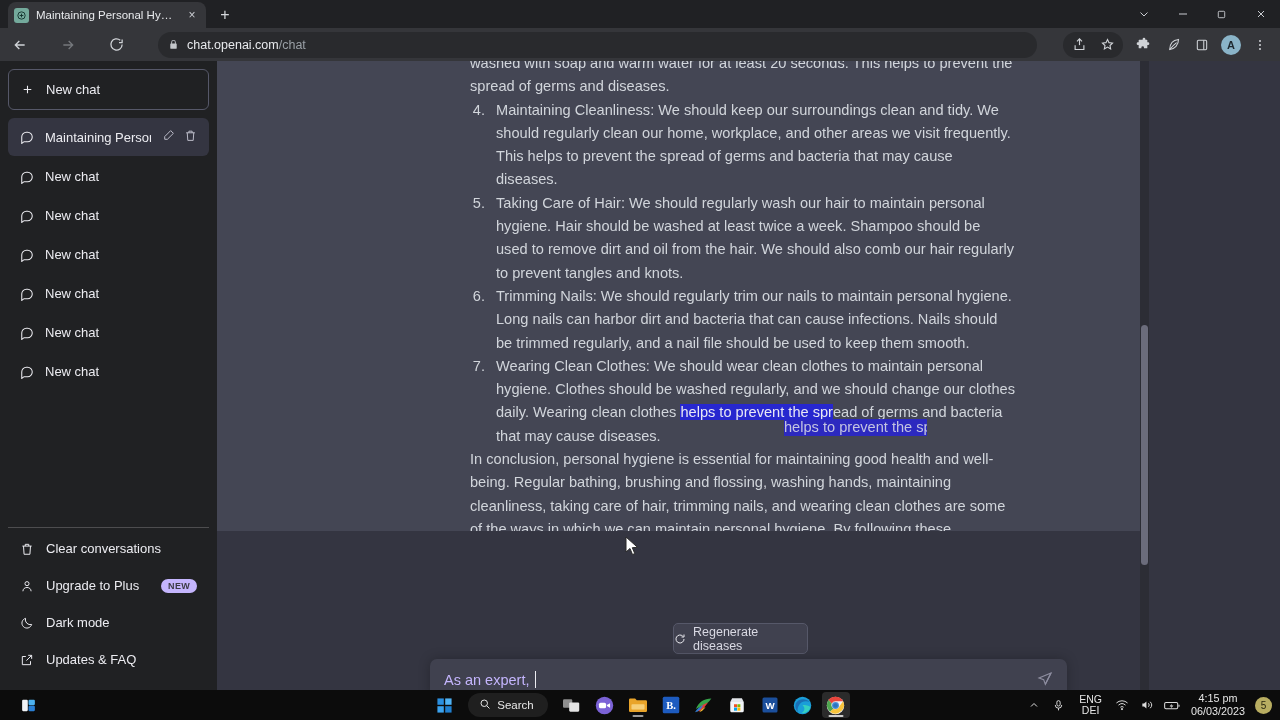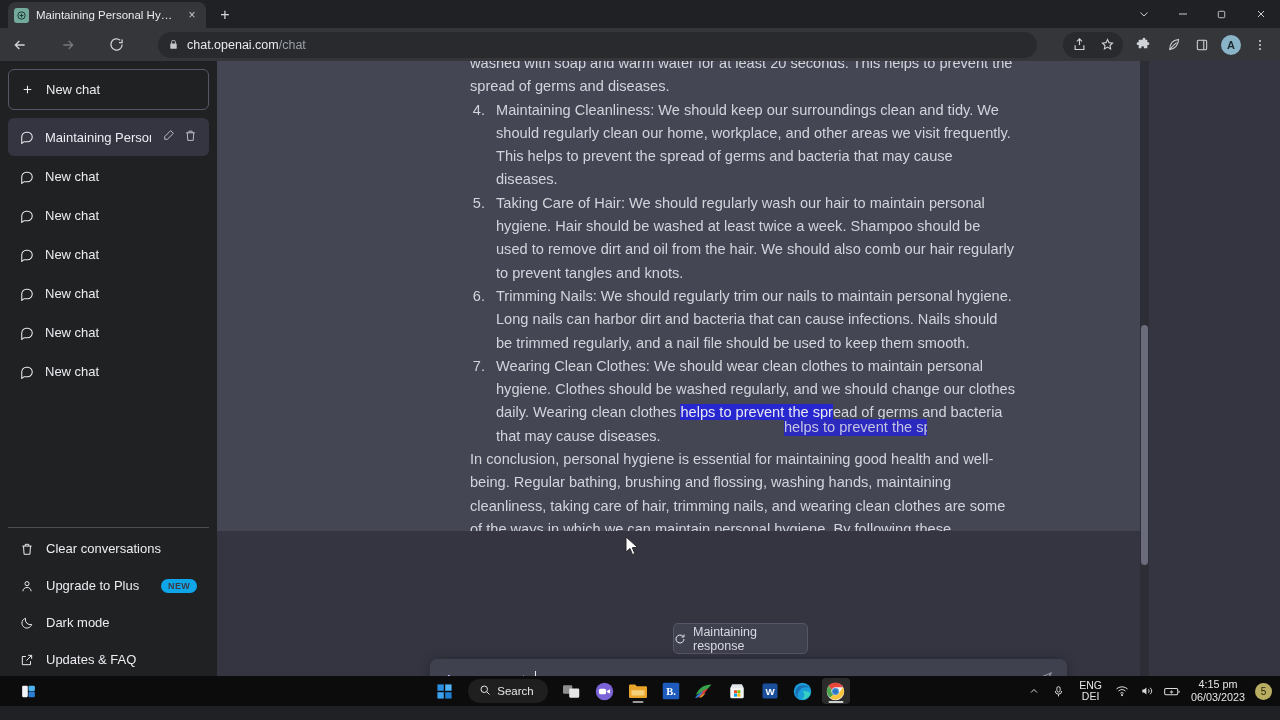--- a/index.html
+++ b/index.html
@@ -100,21 +100,21 @@
   }
   .chatitem .acts { display: flex; gap: 9px; flex: 0 0 auto; color: #c5c5d2; }
   .sb-divider { border-top: 1px solid #4d4d4f; margin: 4px 0 2px; }
   .sbmenu { padding-bottom: 4px; }
   .sbitem {
     display: flex; align-items: center; gap: 12px;
     padding: 11px 12px; border-radius: 6px; color: #ececf1; font-size: 13px;
   }
   .sbitem .label { flex: 1 1 auto; }
   .newbadge {
-    background: #0ea5e9; color: #3c3c45; font-size: 9px; font-weight: bold;
+    background: #c4b5fd; color: #3c3c45; font-size: 9px; font-weight: bold;
     border-radius: 9px; padding: 2px 7px; letter-spacing: .3px;
   }
   .ico { display: flex; align-items: center; justify-content: center; flex: 0 0 auto; color: #ececf1; }
 
   
   .main { position: absolute; left: 217px; top: 0; width: 932px; height: 629px; overflow: hidden; }
   .msg-assistant {
     position: absolute; left: 0; top: 0; width: 1063px; height: 470px;
     background: #444654;
   }
@@ -165,21 +165,21 @@
     border-radius: 50%; background: #40414f; border: 1px solid #565869;
     display: flex; align-items: center; justify-content: center; color: #d9d9e3;
   }
 
   
   .pagescroll { position: absolute; right: 0; top: 0; width: 9px; height: 629px; background: #2c2d35; }
   .pagescroll .thumb { position: absolute; left: 1px; top: 264px; width: 7px; height: 240px; background: #6b6c7b; border-radius: 4px; }
 
   
   .taskbar {
-    position: absolute; left: 0; top: 676px; width: 1280px; height: 30px;
+    position: absolute; left: 0; top: 690px; width: 1280px; height: 30px;
     background: #0c0c0c; display: flex; align-items: center;
   }
   .tb-left { position: absolute; left: 14px; display: flex; align-items: center; }
   .tb-center {
     position: absolute; left: 0; width: 1280px; display: flex; align-items: center;
     justify-content: center; gap: 5px;
   }
   .tb-app {
     width: 28px; height: 26px; border-radius: 4px;
     display: flex; align-items: center; justify-content: center; position: relative;
@@ -494,21 +494,21 @@
 
       <div class="composer-area">
 
         <div class="regen">
           <span class="ico">
             <svg width="12" height="12" viewBox="0 0 24 24" fill="none" stroke="currentColor" stroke-width="2">
                 <path d="M20 12a8 8 0 1 1-2.5-5.8"></path>
                 <path d="M20 3v5h-5"></path>
               </svg>
           </span>
-          <span>Maintaining response</span>
+          <span>Regenerate diseases</span>
         </div>
 
         <div class="scrolldown">
           <svg width="13" height="13" viewBox="0 0 24 24" fill="none" stroke="currentColor" stroke-width="2">
               <path d="M12 5v14"></path>
               <path d="M6 13l6 6 6-6"></path>
             </svg>
         </div>
 
         <div class="inputbox">

